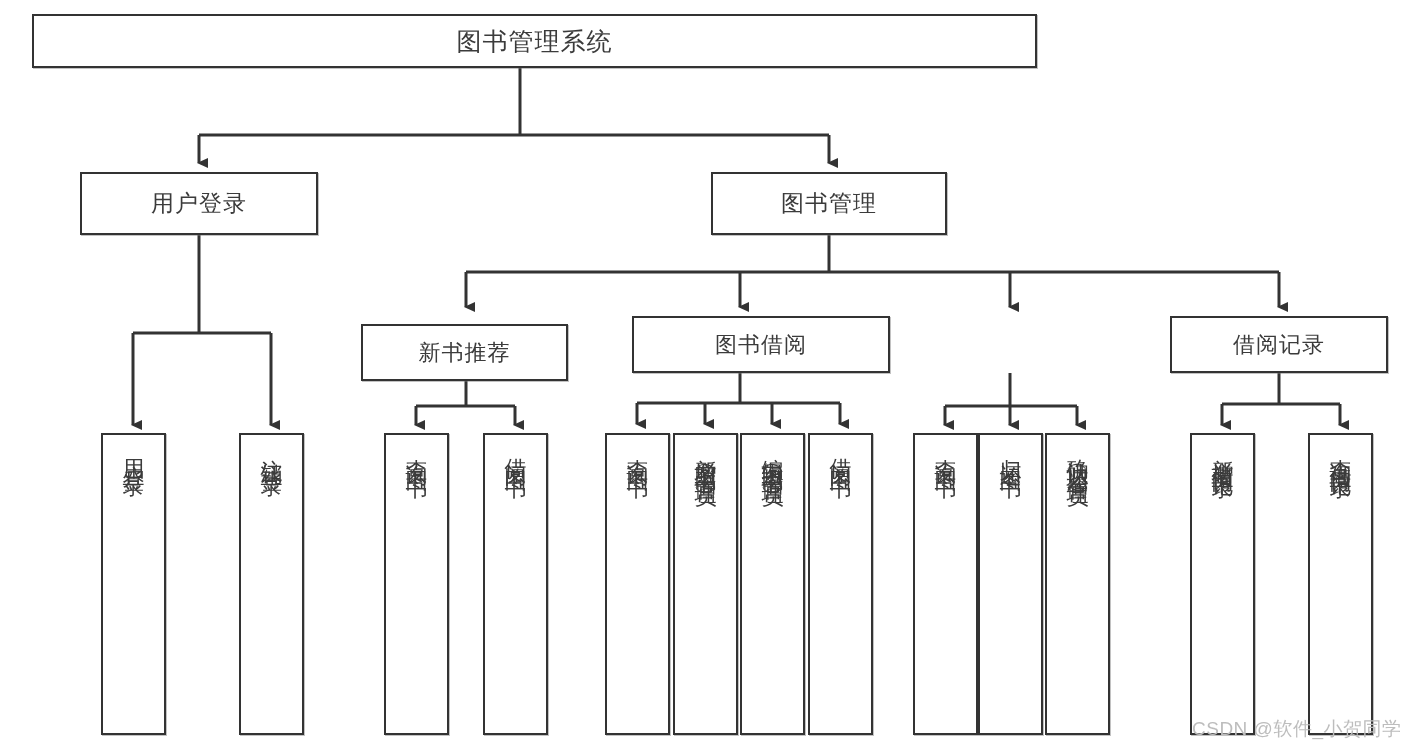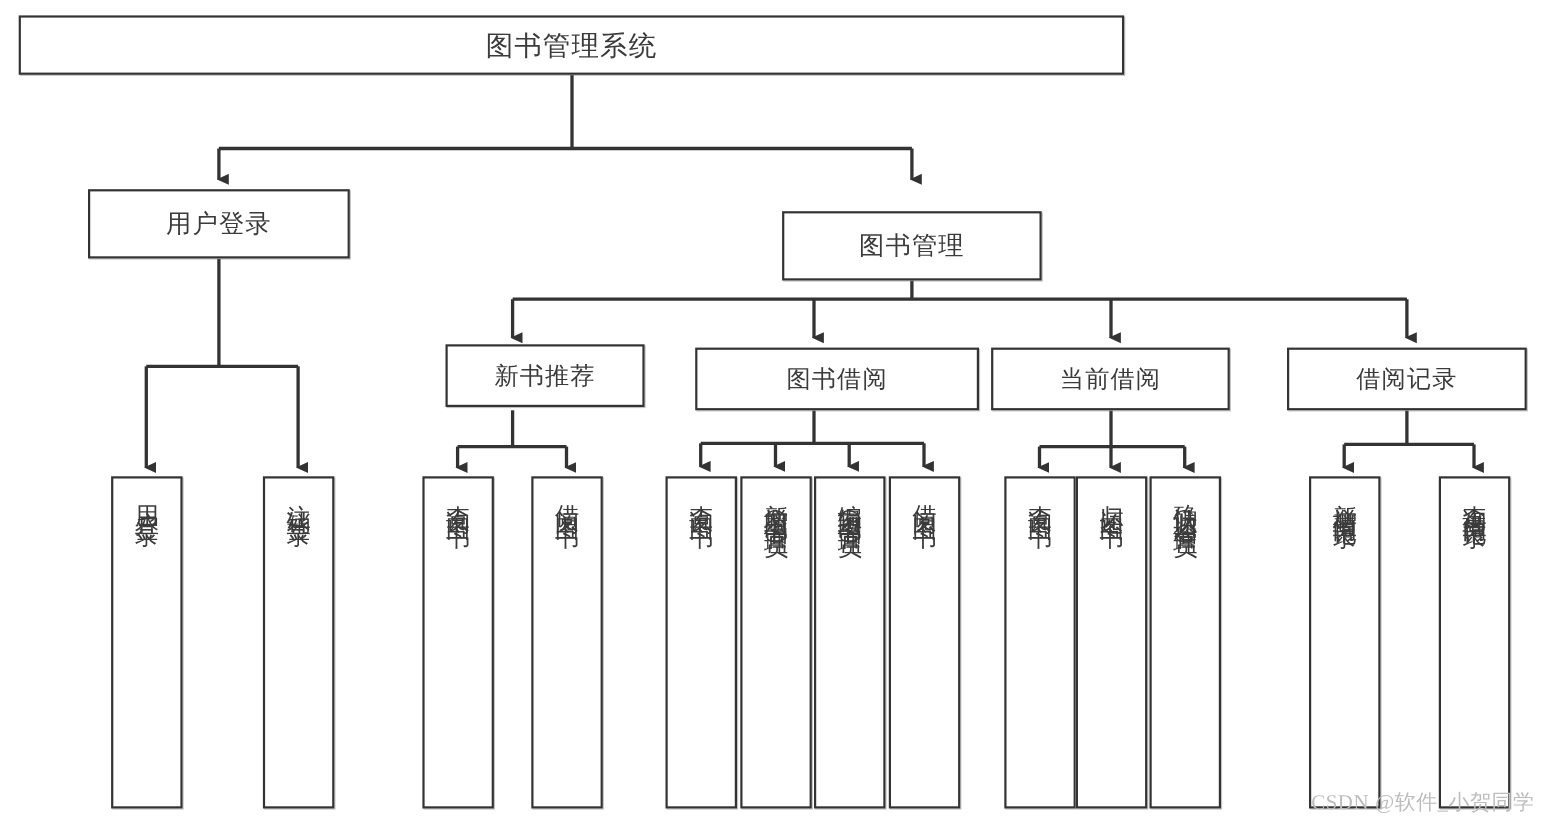--- a/index.html
+++ b/index.html
@@ -33,20 +33,21 @@
     border: 2px solid #333333;
     display: flex;
     align-items: center;
     justify-content: center;
     color: #3b3b3b;
     box-shadow: 1px 1px 0 rgba(120,120,120,0.45);
   }
   .node.root {
     font-size: 25px;
     letter-spacing: 1px;
+    margin-left: 15px;
   }
   .node.level2 {
     font-size: 23px;
     letter-spacing: 1px;
   }
   .node.level3 {
     font-size: 22px;
     letter-spacing: 1px;
   }
   .node.leaf {
@@ -129,33 +130,30 @@
     </g>
   </svg>
 
   <div class="node root" style="left:17px; top:14px; width:1005px; height:54px;">
     <span>图书管理系统</span>
   </div>
 
   <div class="node level2" style="left:80px; top:172px; width:238px; height:63px;">
     <span>用户登录</span>
   </div>
-  <div class="node level2" style="left:711px; top:172px; width:236px; height:63px;margin-top:20px;">
+  <div class="node level2" style="left:711px; top:172px; width:236px; height:63px;">
     <span>图书管理</span>
   </div>
 
-  <div class="node level3" style="left:361px; top:313px; width:181px; height:57px;margin-left:44px;">
+  <div class="node level3" style="left:361px; top:324px; width:207px; height:57px;">
     <span>新书推荐</span>
   </div>
   <div class="node level3" style="left:632px; top:316px; width:258px; height:57px;">
     <span>图书借阅</span>
   </div>
-  <div class="node level3" style="left:901px; top:316px; width:217px; height:57px;">
-    <span>当前借阅</span>
-  </div>
   <div class="node level3" style="left:1170px; top:316px; width:218px; height:57px;font-family:Liberation Mono, monospace;">
     <span>借阅记录</span>
   </div>
 
   <div class="node leaf" style="left:101px; top:433px; width:65px; height:302px;">
     <span class="vtext">用户登录</span>
   </div>
   <div class="node leaf" style="left:239px; top:433px; width:65px; height:302px;">
     <span class="vtext">注销登录</span>
   </div>
@@ -190,15 +188,15 @@
     <span class="vtext">确认归还（管理员）</span>
   </div>
 
   <div class="node leaf tall-text" style="left:1190px; top:433px; width:65px; height:302px;">
     <span class="vtext">新增借阅记录</span>
   </div>
   <div class="node leaf tall-text" style="left:1308px; top:433px; width:65px; height:302px;">
     <span class="vtext">查询借阅记录</span>
   </div>
 
-  <div class="watermark" style="left:1192px; top:716px;font-family:Liberation Serif, serif;">CSDN @软件_小贺同学</div>
+  <div class="watermark" style="left:1192px; top:716px;">CSDN @软件_小贺同学</div>
 
 </div>
 
 </body></html>

